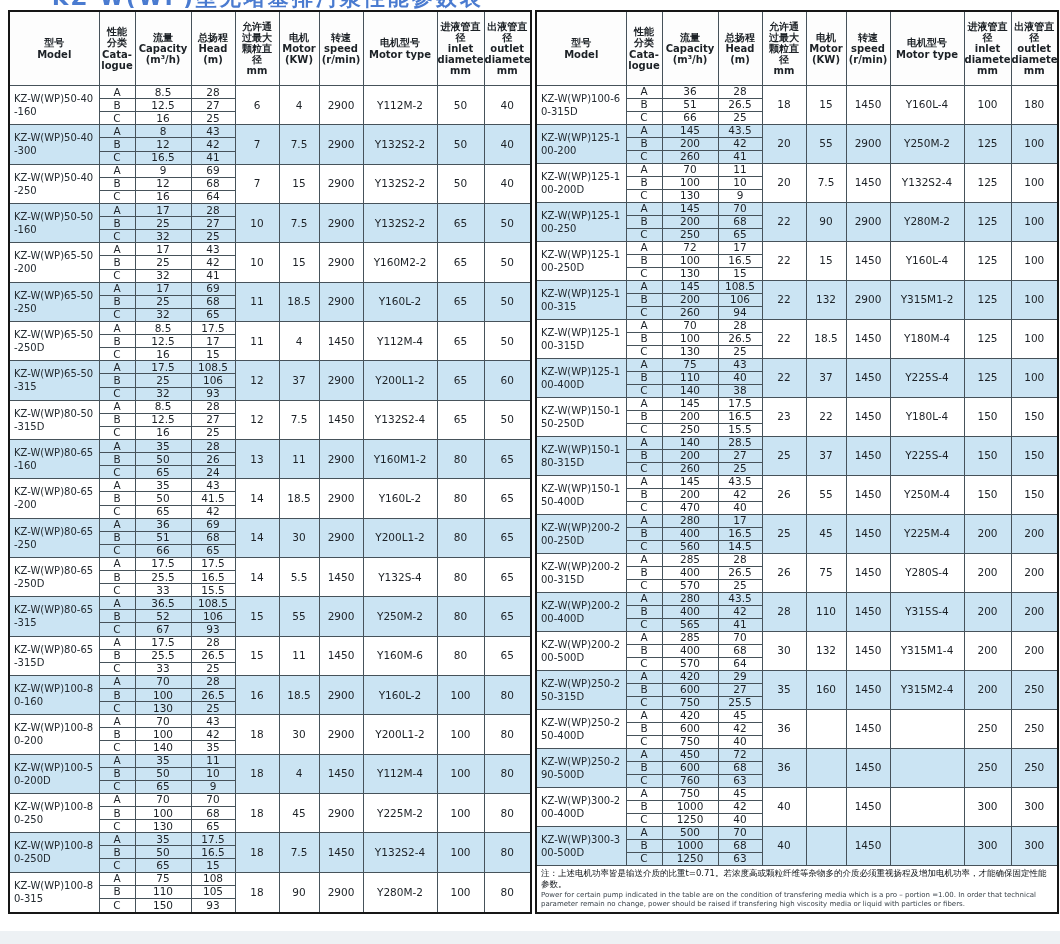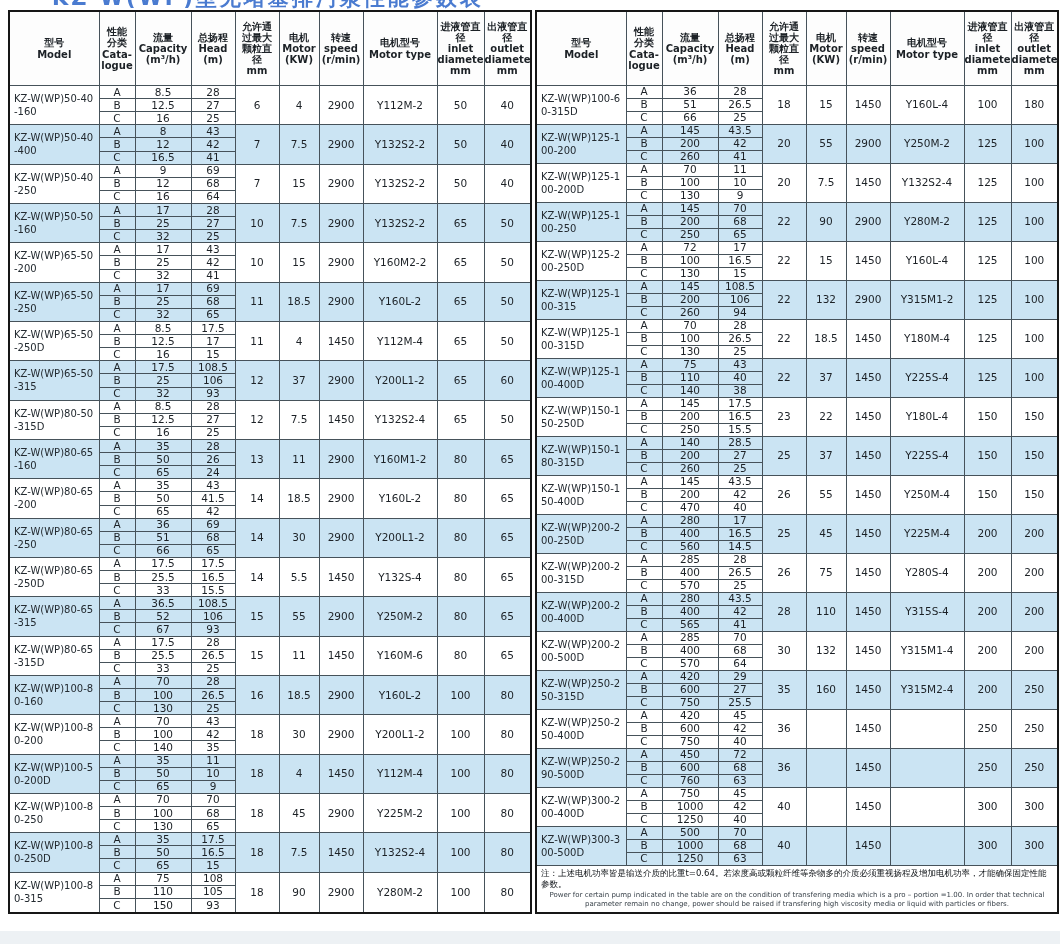--- a/index.html
+++ b/index.html
@@ -34,21 +34,21 @@
     font-size:10.5px;height:12px;padding:0 1px;line-height:1.05;font-weight:500;
   }
   td.model{
     text-align:left;padding:0 2px 0 4px;font-size:10px;line-height:1.3;
     word-break:break-all;color:#232a30;
   }
   tr.shade td{background:#cbe4f3;}
   tr.group-start td{border-top:1.5px solid #1d1d1d;}
   tfoot td{height:auto;text-align:left;padding:2px 4px 3px 4px;border-top:1.5px solid #1d1d1d;}
   .note-cn{font-size:8.5px;line-height:1.3;color:#101418;margin:0;}
-  .note-en{font-size:7px;line-height:1.25;color:#39424a;margin:1px 0 0 0;text-align:center;}
+  .note-en{font-size:7px;line-height:1.25;color:#39424a;margin:1px 0 0 0;}
   .page-bottom{
     position:absolute;left:0;top:931px;width:1060px;height:13px;
     background:#edf1f4;
   }
 </style>
 </head>
 <body>
 
 <div class="cropped-title">
   <span>KZ-W(WP)型无堵塞排污泵性能参数表</span>
@@ -125,21 +125,21 @@
           <td>B</td>
           <td>12.5</td>
           <td>27</td>
         </tr>
         <tr>
           <td>C</td>
           <td>16</td>
           <td>25</td>
         </tr>
         <tr class="shade group-start">
-          <td rowspan="3" class="model">KZ-W(WP)50-40-400</td>
+          <td rowspan="3" class="model">KZ-W(WP)50-40-300</td>
           <td>A</td>
           <td>8</td>
           <td>43</td>
           <td rowspan="3">7</td>
           <td rowspan="3">7.5</td>
           <td rowspan="3">2900</td>
           <td rowspan="3">Y132S2-2</td>
           <td rowspan="3">50</td>
           <td rowspan="3">40</td>
         </tr>
@@ -709,21 +709,21 @@
           <td>B</td>
           <td>200</td>
           <td>68</td>
         </tr>
         <tr class="shade">
           <td>C</td>
           <td>250</td>
           <td>65</td>
         </tr>
         <tr class="group-start">
-          <td rowspan="3" class="model">KZ-W(WP)125-200-250D</td>
+          <td rowspan="3" class="model">KZ-W(WP)125-100-250D</td>
           <td>A</td>
           <td>72</td>
           <td>17</td>
           <td rowspan="3">22</td>
           <td rowspan="3">15</td>
           <td rowspan="3">1450</td>
           <td rowspan="3">Y160L-4</td>
           <td rowspan="3">125</td>
           <td rowspan="3">100</td>
         </tr>
@@ -1064,21 +1064,21 @@
         </tr>
         <tr class="shade">
           <td>C</td>
           <td>1250</td>
           <td>63</td>
         </tr>
       </tbody>
     <tfoot>
       <tr>
         <td colspan="10">
-          <p class="note-cn">注：上述电机功率皆是输送介质的比重t=0.64。若浓度高或颗粒纤维等杂物多的介质必须重视扬程及增加电机功率，才能确保固定性能参数。</p>
+          <p class="note-cn">注：上述电机功率皆是输送介质的比重t=0.71。若浓度高或颗粒纤维等杂物多的介质必须重视扬程及增加电机功率，才能确保固定性能参数。</p>
           <p class="note-en">Power for certain pump indicated in the table are on the condition of transfering media which is a pro – portion =1.00. In order that technical parameter remain no change, power should  be raised if transfering high viscosity media or liquid with particles or fibers.</p>
         </td>
       </tr>
     </tfoot>
   </table>
 
 </div>
 
 <div class="page-bottom"></div>
 

